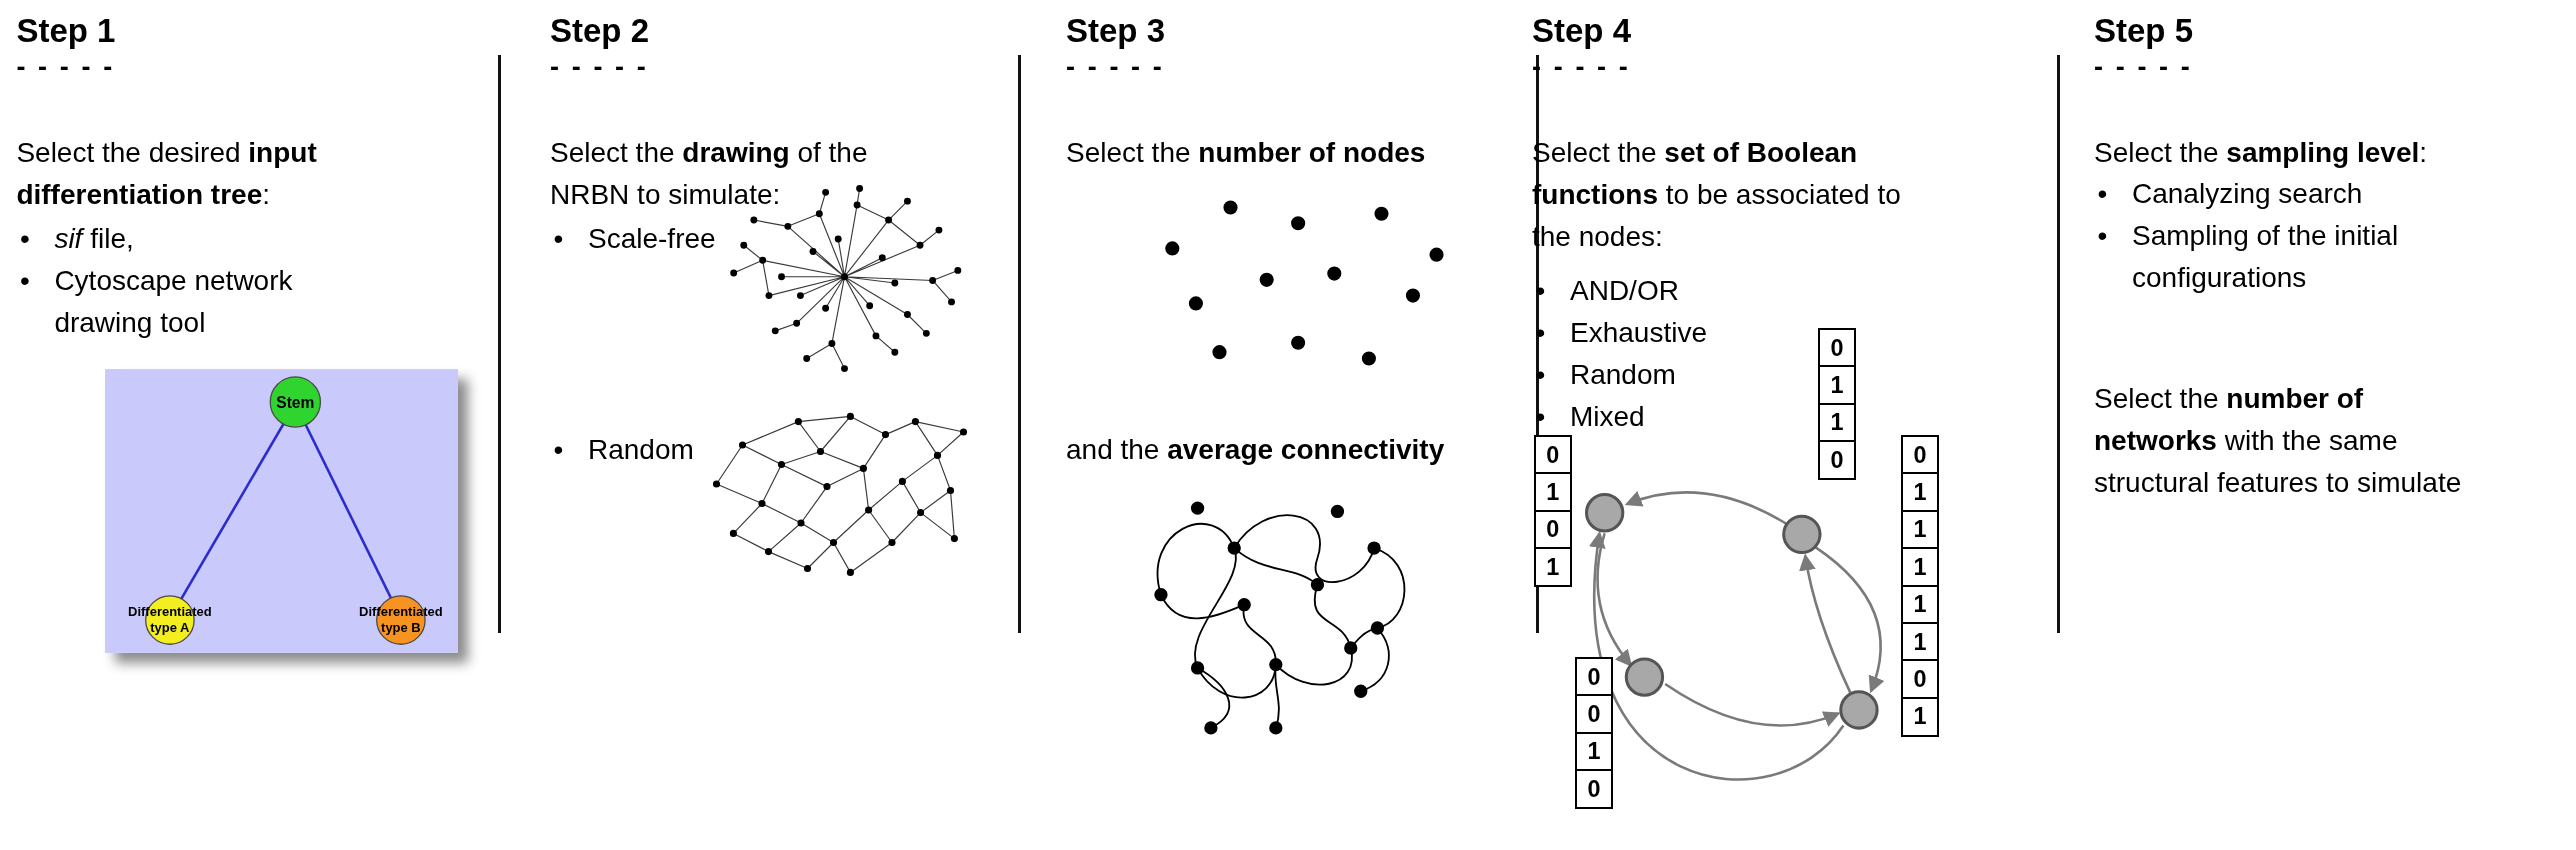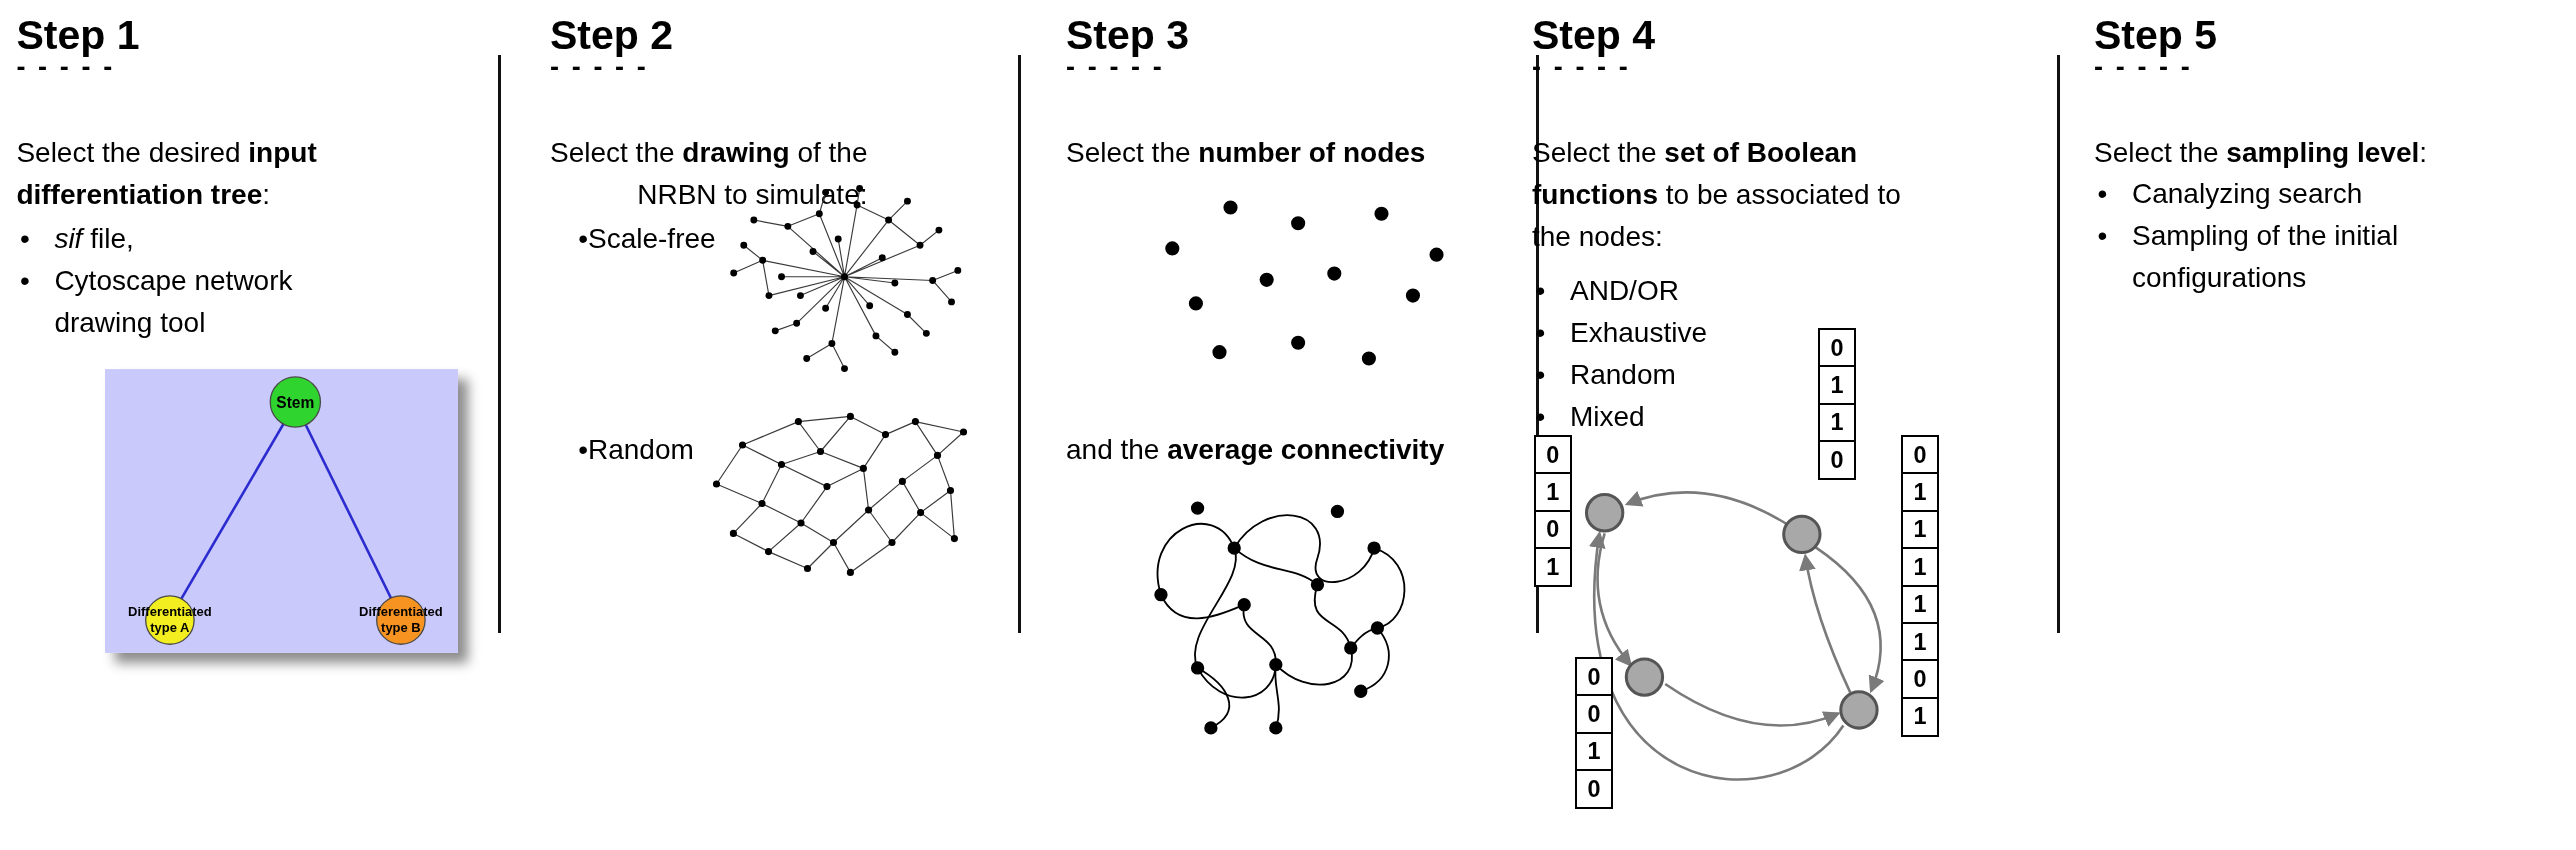--- a/index.html
+++ b/index.html
@@ -3,27 +3,27 @@
 <meta charset="utf-8">
 <style>
   * { margin:0; padding:0; box-sizing:border-box; }
   body { font-family:"Liberation Sans", sans-serif; background:#ffffff; }
   #canvas { position:relative; width:2576px; height:851px; background:#ffffff; color:#000; overflow:hidden; }
 
   .vsep { position:absolute; top:55px; height:578px; width:2.6px; background:#111; }
 
   .col { position:absolute; top:0; height:851px; }
   .col1 { left:16.4px;   width:485px; }
-  .col2 { left:550px;  width:459px;text-align:right; }
+  .col2 { left:550px;  width:459px; }
   .col3 { left:1066px; width:467px; }
   .col4 { left:1532px; width:474px; }
   .col5 { left:2094px; width:482px; }
 
   .block { position:absolute; left:0; }
-  .step-title { font-size:41px; font-weight:bold; }
+  .step-title { font-size:33px; font-weight:bold; }
   .dashes { font-size:27px; font-weight:bold; letter-spacing:2.6px; }
   .line { font-size:28px; line-height:42px; white-space:nowrap; }
   em { }
 
   .bullet-row { display:flex; }
   .bullet-glyph { width:38px; padding-left:3.5px; font-size:28px; line-height:42px; }
   .bullet-text { font-size:28px; line-height:42px; }
 
   .tree-box { position:absolute; box-shadow:9.5px 10.4px 11.2px rgba(0,0,0,0.45); line-height:0;margin-left:28px; }
   .tree-label { font-weight:bold; font-size:18px; font-family:"Liberation Sans",sans-serif; }
@@ -268,16 +268,21 @@
       </div>
       <div class="bullet-row">
         <span class="bullet-glyph">•</span>
         <div class="bullet-text">
           <div class="line">Sampling of the initial</div>
           <div class="line">configurations</div>
         </div>
       </div>
     </div>
 
+    <div class="block" style="top:378px">
+      <div class="line"><span>Select the </span><strong>number of</strong></div>
+      <div class="line"><strong>networks</strong><span> with the same</span></div>
+      <div class="line">structural features to simulate</div>
+    </div>
   </section>
 
 </div>
 
 
 </body></html>

